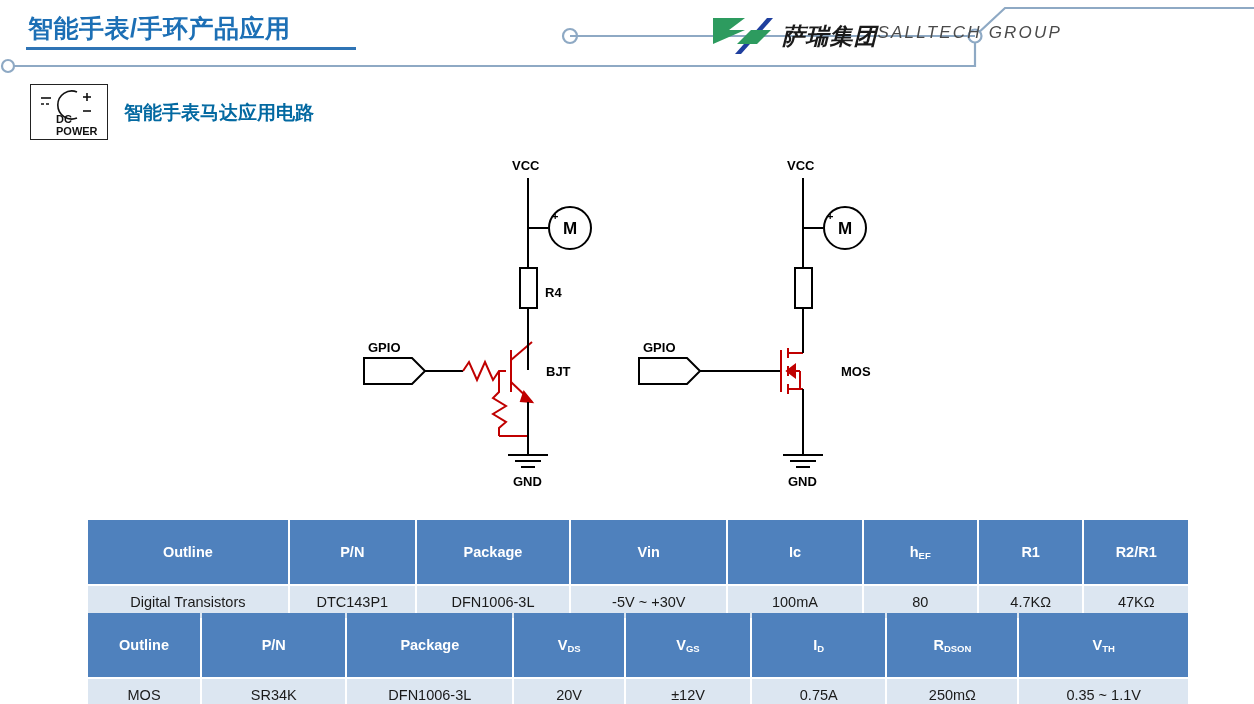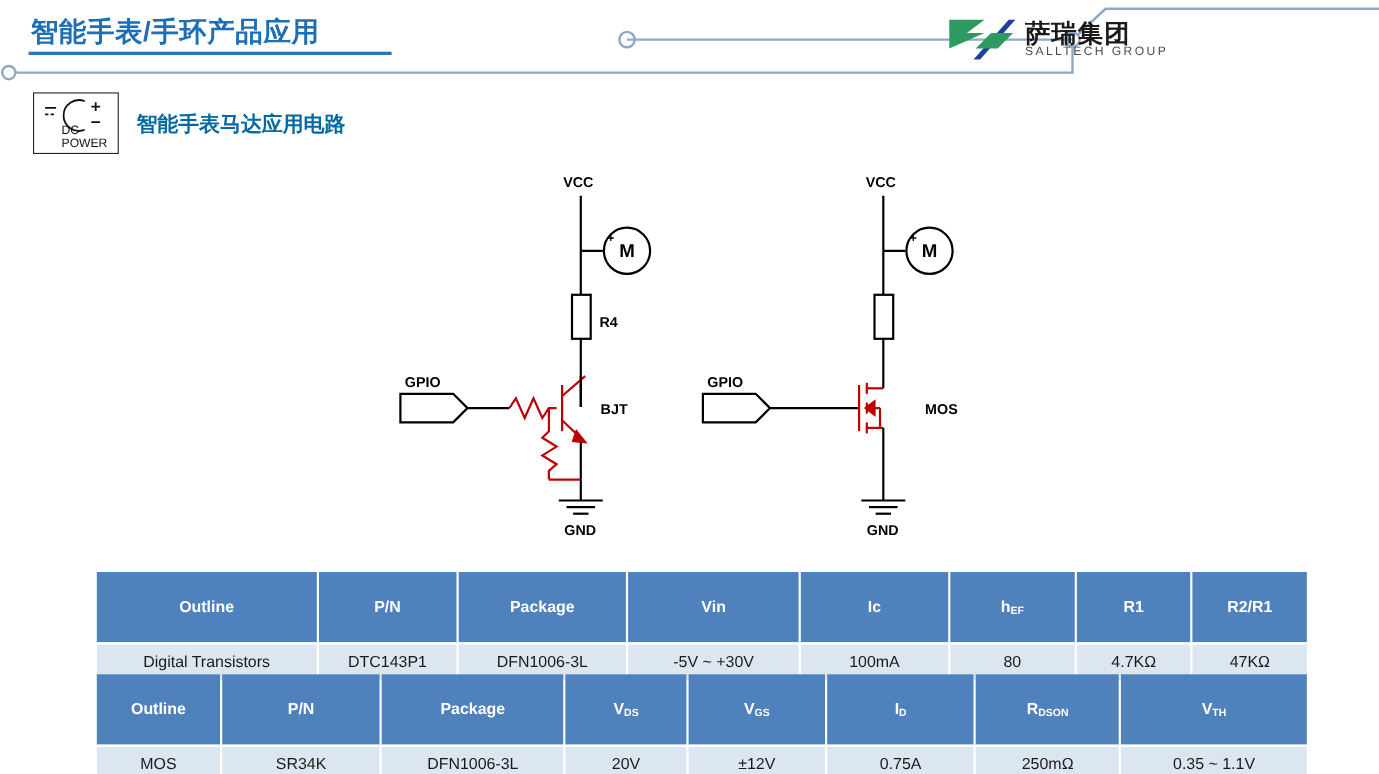--- a/index.html
+++ b/index.html
@@ -52,51 +52,52 @@
     align-items: center;
     gap: 9px;
   }
   .logo-mark {
     width: 62px;
     height: 44px;
     position: relative;
   }
   .logo-text {
     display: flex;
-    flex-direction: column;
+    flex-direction: row;
     line-height: 1.05;
+    font-style: italic;
   }
   .logo-cn {
     font-size: 23px;
     font-weight: bold;
     color: #1a1a1a;
     letter-spacing: 1px;
   }
   .logo-en {
-    font-size: 11px;
+    font-size: 17px;
     color: #4a4a4a;
     letter-spacing: 2.2px;
   }
 
   
   .dc-icon {
     position: absolute;
     left: 30px;
     top: 84px;
     width: 78px;
     height: 56px;
     border: 1.5px solid #222;
     box-sizing: border-box;
   }
   .dc-icon-label {
     position: absolute;
     bottom: 2px;
     left: 3px;
     font-size: 11px;
-    font-weight: normal;
+    font-weight: bold;
     color: #111;
     padding-left: 22px;
   }
   .section-title {
     position: absolute;
     left: 124px;
     top: 100px;
     font-size: 19px;
     font-weight: bold;
     color: #0369a1;

